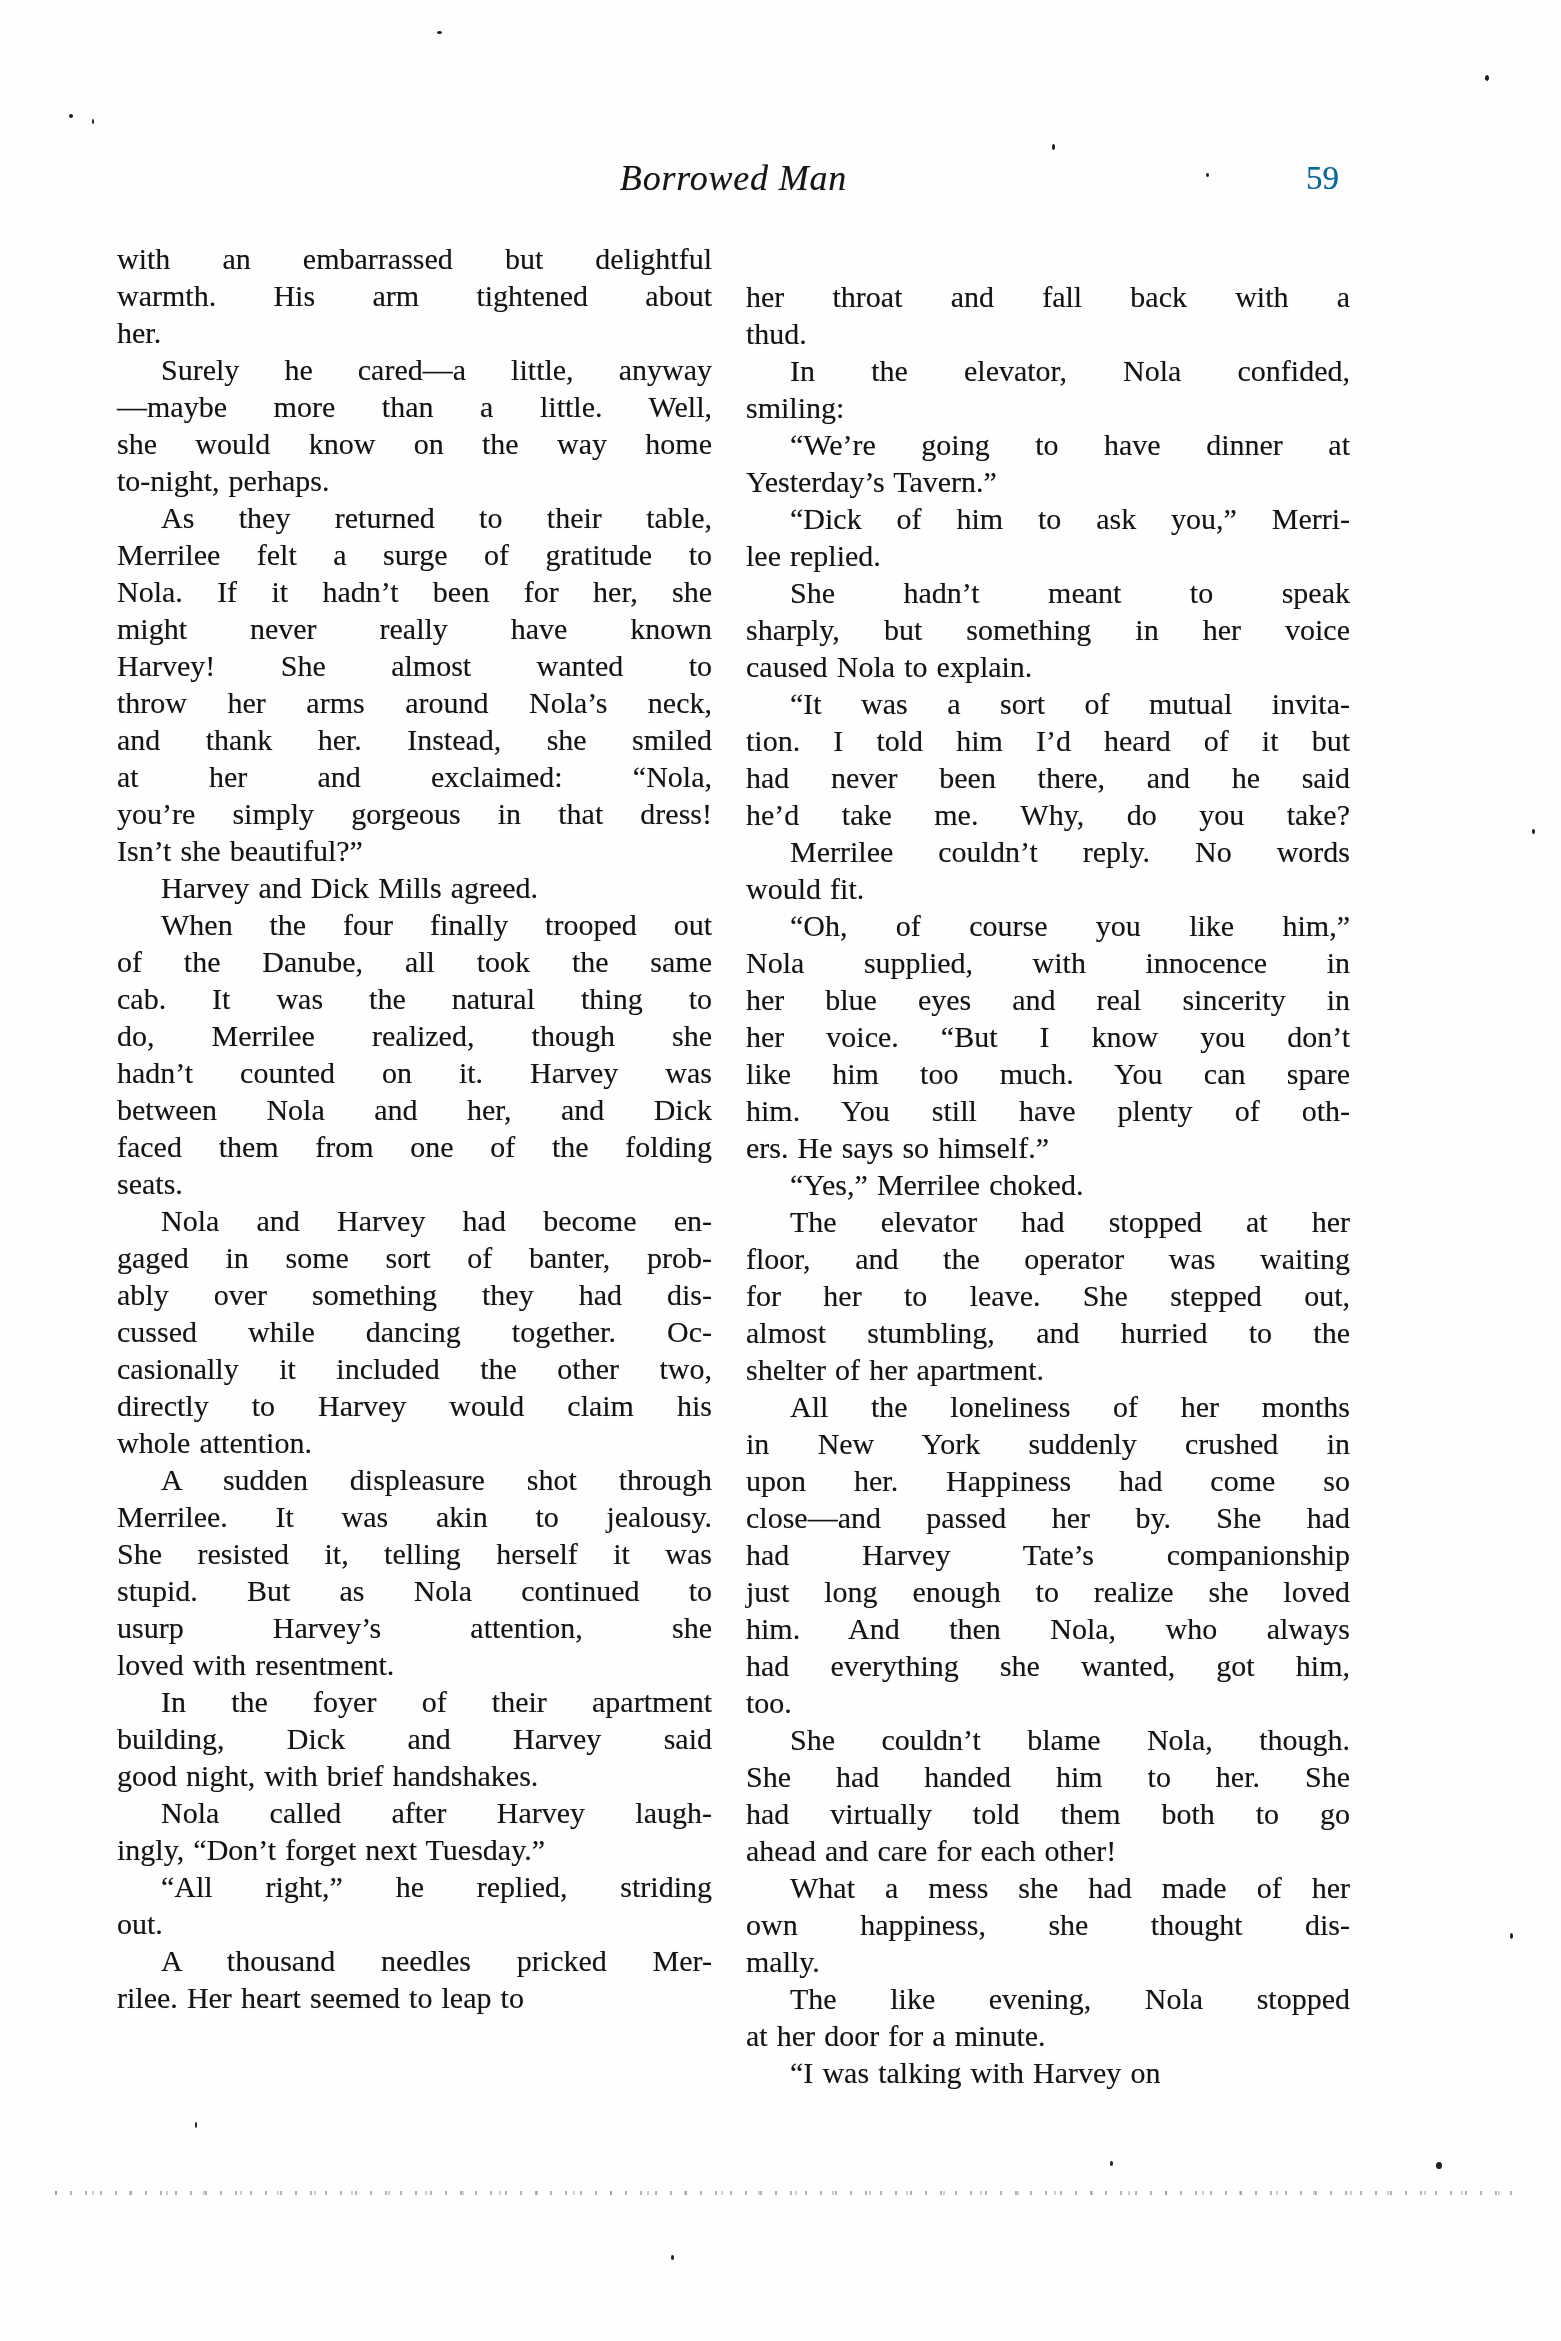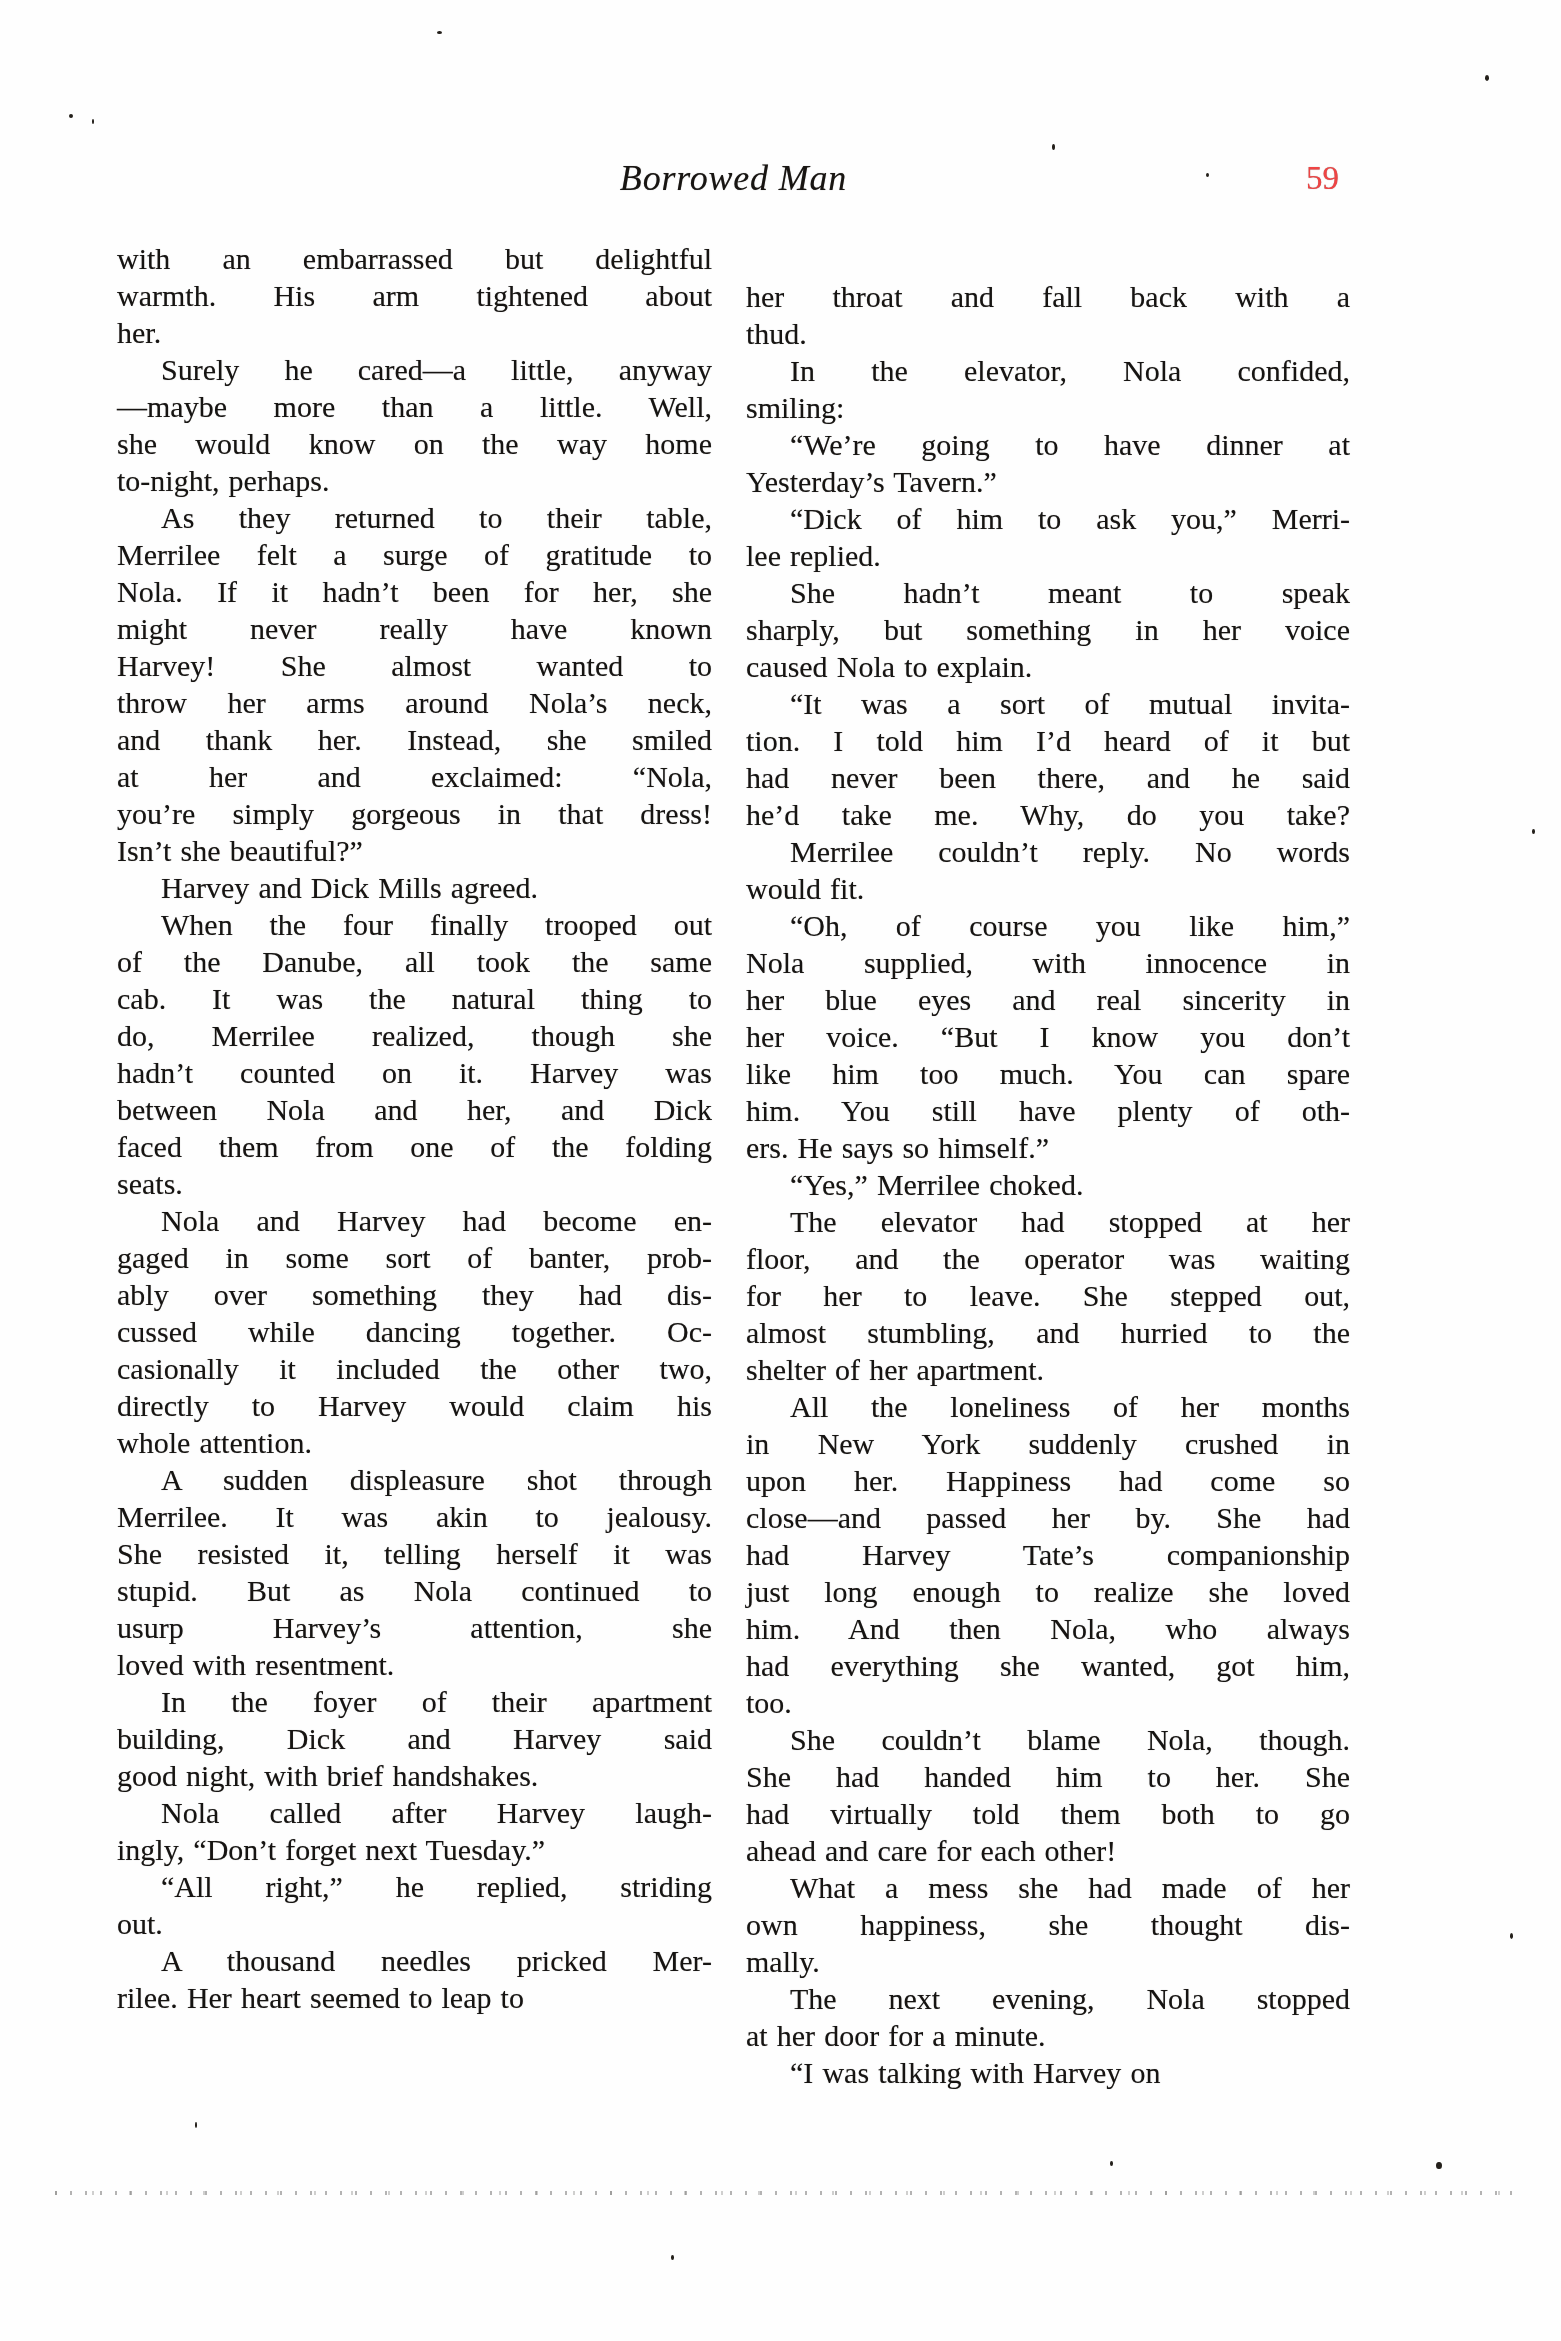--- a/index.html
+++ b/index.html
@@ -29,21 +29,21 @@
     line-height: 44px;
     letter-spacing: 0.8px;
     color: #181512;
     text-shadow: 0 0 0.8px rgba(20,16,12,0.45);
   }
   .page-number {
     position: absolute;
     right: 11px; top: 0;
     font-size: 33px;
     line-height: 44px;
-    color: #ef4444;
+    color: #0369a1;
     text-shadow: 0 0 0.8px rgba(20,16,12,0.45);
   }
   .column {
     position: absolute;
     top: 240px;
     font-size: 30px;
     line-height: 37px;
     word-spacing: 1.6px;
     text-shadow: 0 0 0.8px rgba(25,20,14,0.4);
   }
@@ -168,21 +168,21 @@
       <div class="line">him.  And then Nola, who always</div>
       <div class="line">had everything she wanted, got him,</div>
       <div class="line last">too.</div>
       <div class="line indent">She couldn’t blame Nola, though.</div>
       <div class="line">She had handed him to her.  She</div>
       <div class="line">had virtually told them both to go</div>
       <div class="line last">ahead and care for each other!</div>
       <div class="line indent">What a mess she had made of her</div>
       <div class="line">own happiness, she thought dis-</div>
       <div class="line last">mally.</div>
-      <div class="line indent">The next evening, Nola stopped</div>
+      <div class="line indent">The like evening, Nola stopped</div>
       <div class="line last">at her door for a minute.</div>
       <div class="line indent last">“I was talking with Harvey on</div>
     </div>
 
   <div class="noise-row"></div>
   <div class="speck" style="left:437px; top:31px;  width:4.7px; height:3.1px;"></div>
   <div class="speck" style="left:69px;  top:114px; width:3.9px; height:3.9px;"></div>
   <div class="speck" style="left:92px; top:119px; width:2.3px; height:4.7px;"></div>
   <div class="speck" style="left:1052px;top:144px; width:3.1px; height:6.2px;"></div>
   <div class="speck" style="left:1206px;top:173px; width:3.1px; height:3.9px;"></div>

